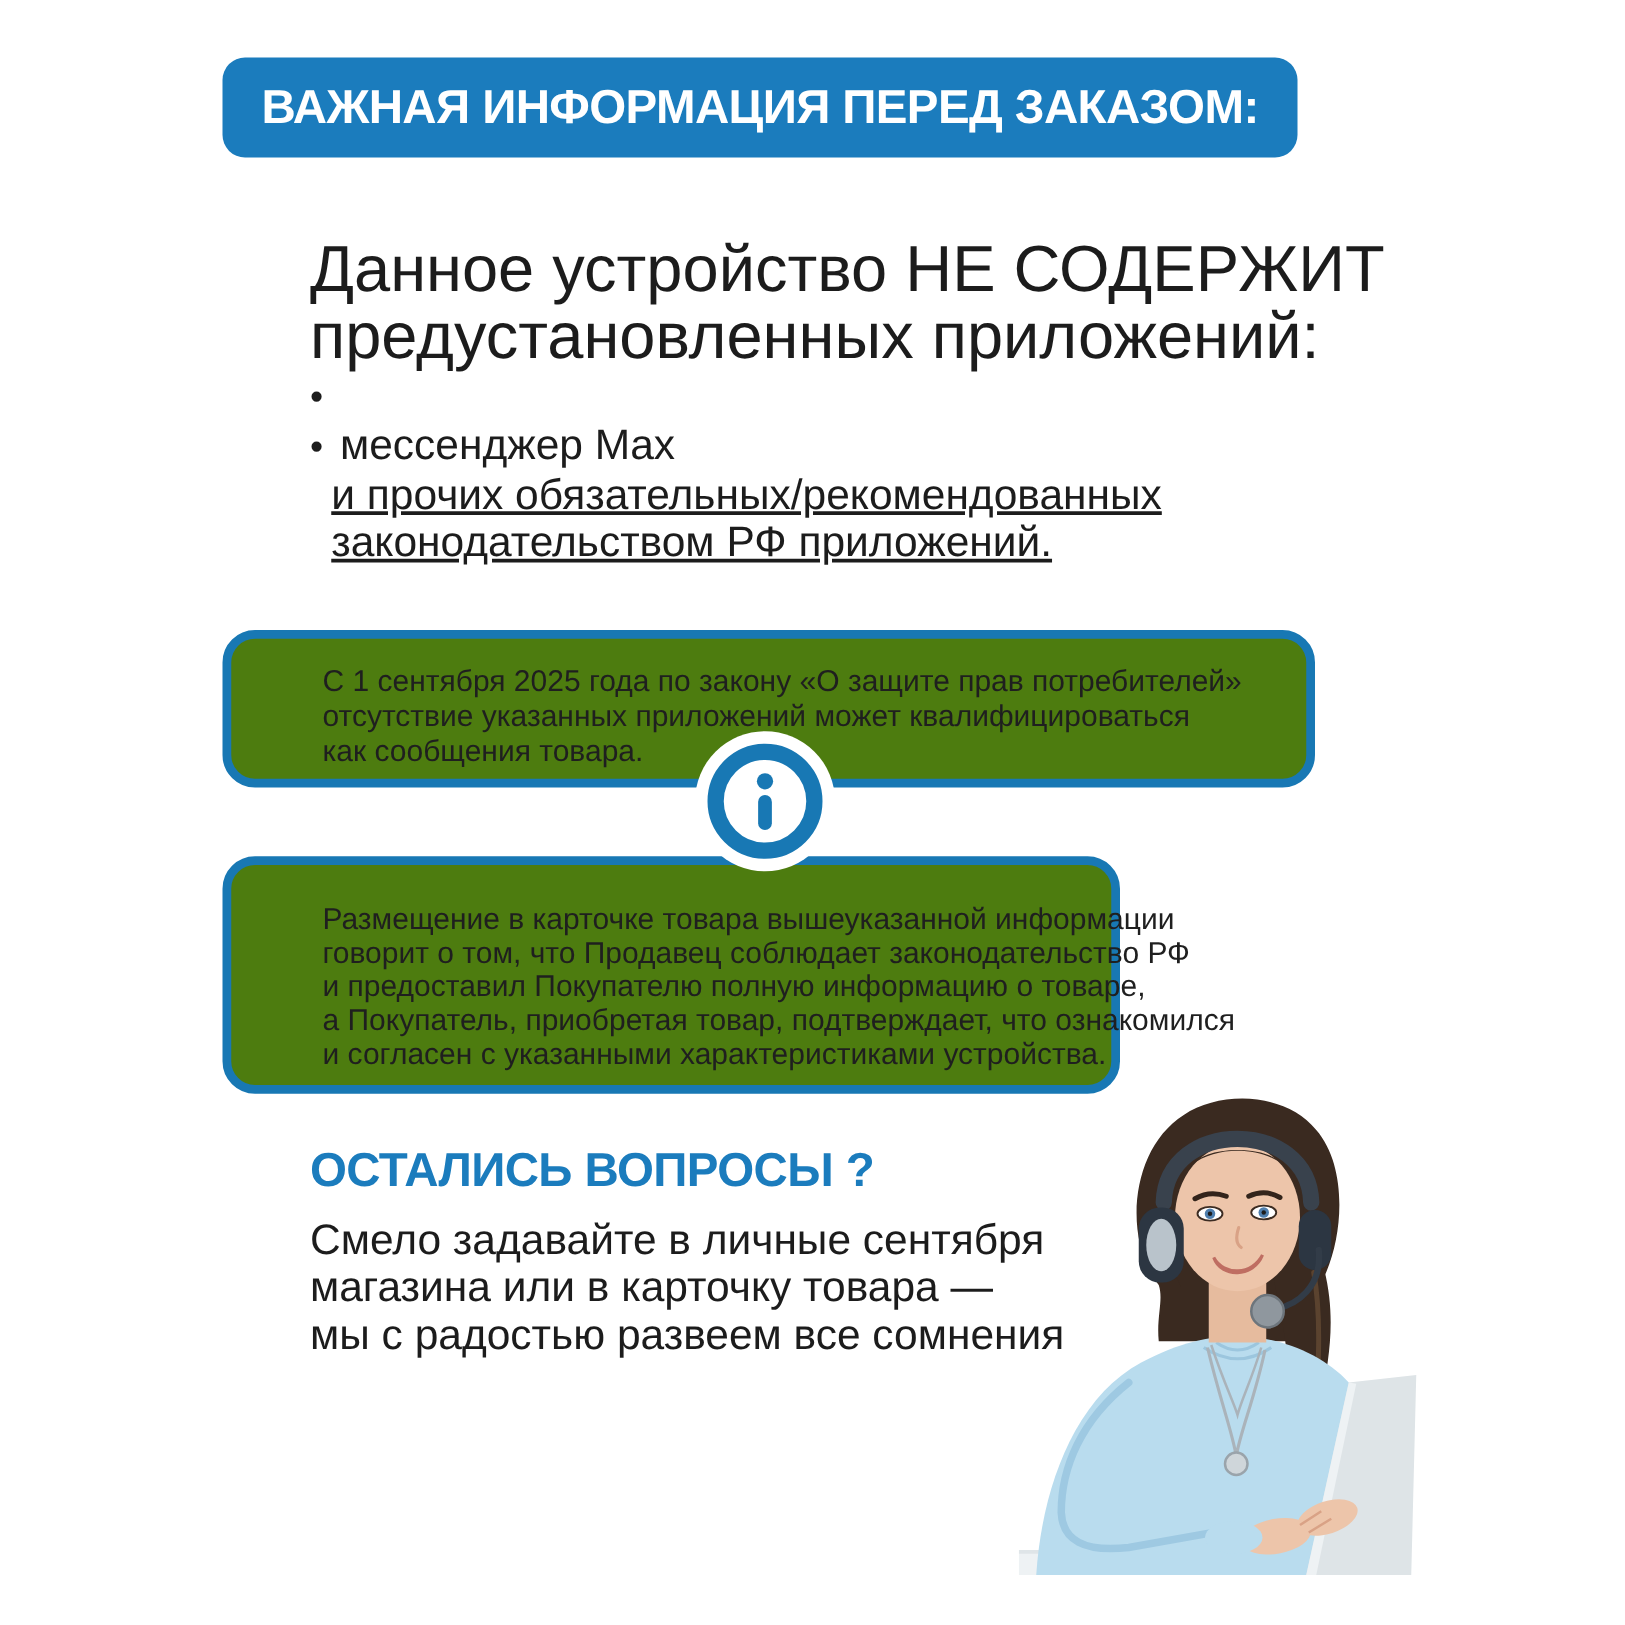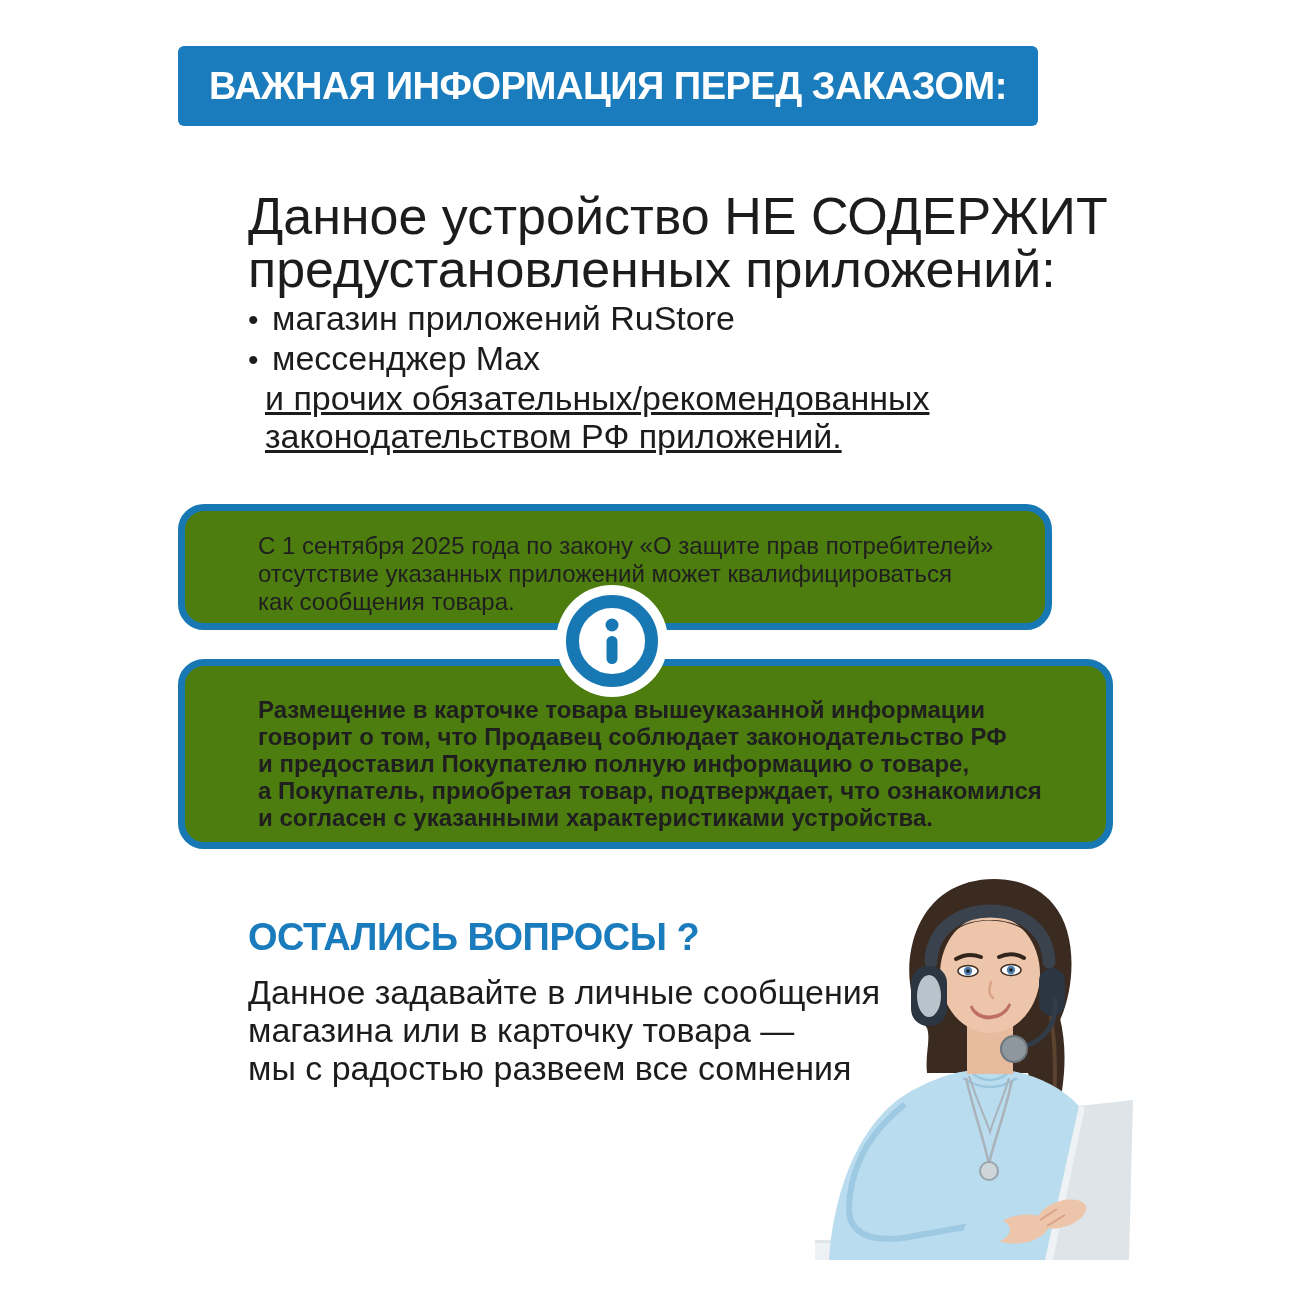--- a/index.html
+++ b/index.html
@@ -7,42 +7,42 @@
     width:1300px;height:1300px;background:#ffffff;
     font-family:"Liberation Sans",sans-serif;color:#1a1a1a;
     position:relative;overflow:hidden;
   }
   .abs{position:absolute;}
   .line{white-space:nowrap;}
 
   
   .banner{
     left:178px;top:46px;width:860px;height:80px;
-    background:#1b7cbd;border-radius:6px;
+    background:#1b7cbd;border-radius:18px;
     display:flex;align-items:center;justify-content:center;
   }
   .banner-title{
     color:#ffffff;font-size:38px;font-weight:bold;letter-spacing:-0.5px;
     white-space:nowrap;
   }
 
   
   .intro-heading{left:248px;top:190px;font-size:52px;line-height:53px;color:#1c1c1c;}
   .bullets{left:248px;top:299px;font-size:34px;line-height:38px;color:#1c1c1c;}
   .bullet-row{display:flex;align-items:baseline;}
   .bullet-dot{width:24px;font-size:30px;}
   .bullet-cont{padding-left:17px;text-decoration:underline;}
 
   
   .note-box{
     border:7px solid #1878b4;border-radius:26px;background:#4d7c0f;
     box-sizing:border-box;
   }
   .box1{left:178px;top:504px;width:874px;height:126px;padding:21px 20px 0 73px;}
-  .box2{left:178px;top:659px;width:935px;height:190px;padding:30px 20px 0 73px;font-weight:bold;}
+  .box2{left:178px;top:685px;width:718px;height:190px;padding:30px 20px 0 73px;}
   .note-text{font-size:24px;color:#1f1f1f;}
   .box1 .note-text{line-height:28px;}
   .box2 .note-text{line-height:27px;}
 
   
   .info-badge{
     left:566px;top:595px;width:92px;height:92px;box-sizing:border-box;
     background:#ffffff;border:13px solid #1878b4;border-radius:50%;
     box-shadow:0 0 0 10px #ffffff;
     display:flex;align-items:center;justify-content:center;
@@ -64,21 +64,20 @@
 </div>
 
 <div class="abs intro-heading">
   <div class="line">Данное устройство НЕ СОДЕРЖИТ</div>
   <div class="line">предустановленных приложений:</div>
 </div>
 
 <div class="abs bullets">
   <div class="bullet-row">
     <span class="bullet-dot">•</span>
-    <span class="line">магазин приложений RuStore</span>
   </div>
   <div class="bullet-row">
     <span class="bullet-dot">•</span>
     <span class="line">мессенджер Max</span>
   </div>
   <div class="line bullet-cont">и прочих обязательных/рекомендованных</div>
   <div class="line bullet-cont">законодательством РФ приложений.</div>
 </div>
 
 <div class="abs note-box box1">
@@ -102,21 +101,21 @@
     <div class="line">говорит о том, что Продавец соблюдает законодательство РФ</div>
     <div class="line">и предоставил Покупателю полную информацию о товаре,</div>
     <div class="line">а Покупатель, приобретая товар, подтверждает, что ознакомился</div>
     <div class="line">и согласен с указанными характеристиками устройства.</div>
   </div>
 </div>
 
 <div class="abs q-heading line">ОСТАЛИСЬ ВОПРОСЫ ?</div>
 
 <div class="abs q-body">
-  <div class="line">Данное задавайте в личные сообщения</div>
+  <div class="line">Смело задавайте в личные сентября</div>
   <div class="line">магазина или в карточку товара —</div>
   <div class="line">мы с радостью развеем все сомнения</div>
 </div>
 
 <svg class="abs agent" viewBox="0 0 330 392" role="img">
 
   <g>
     <rect x="0" y="374" width="255" height="18" fill="#eef2f4"></rect>
     <rect x="0" y="372" width="255" height="3" fill="#dfe5e8"></rect>
   </g>

